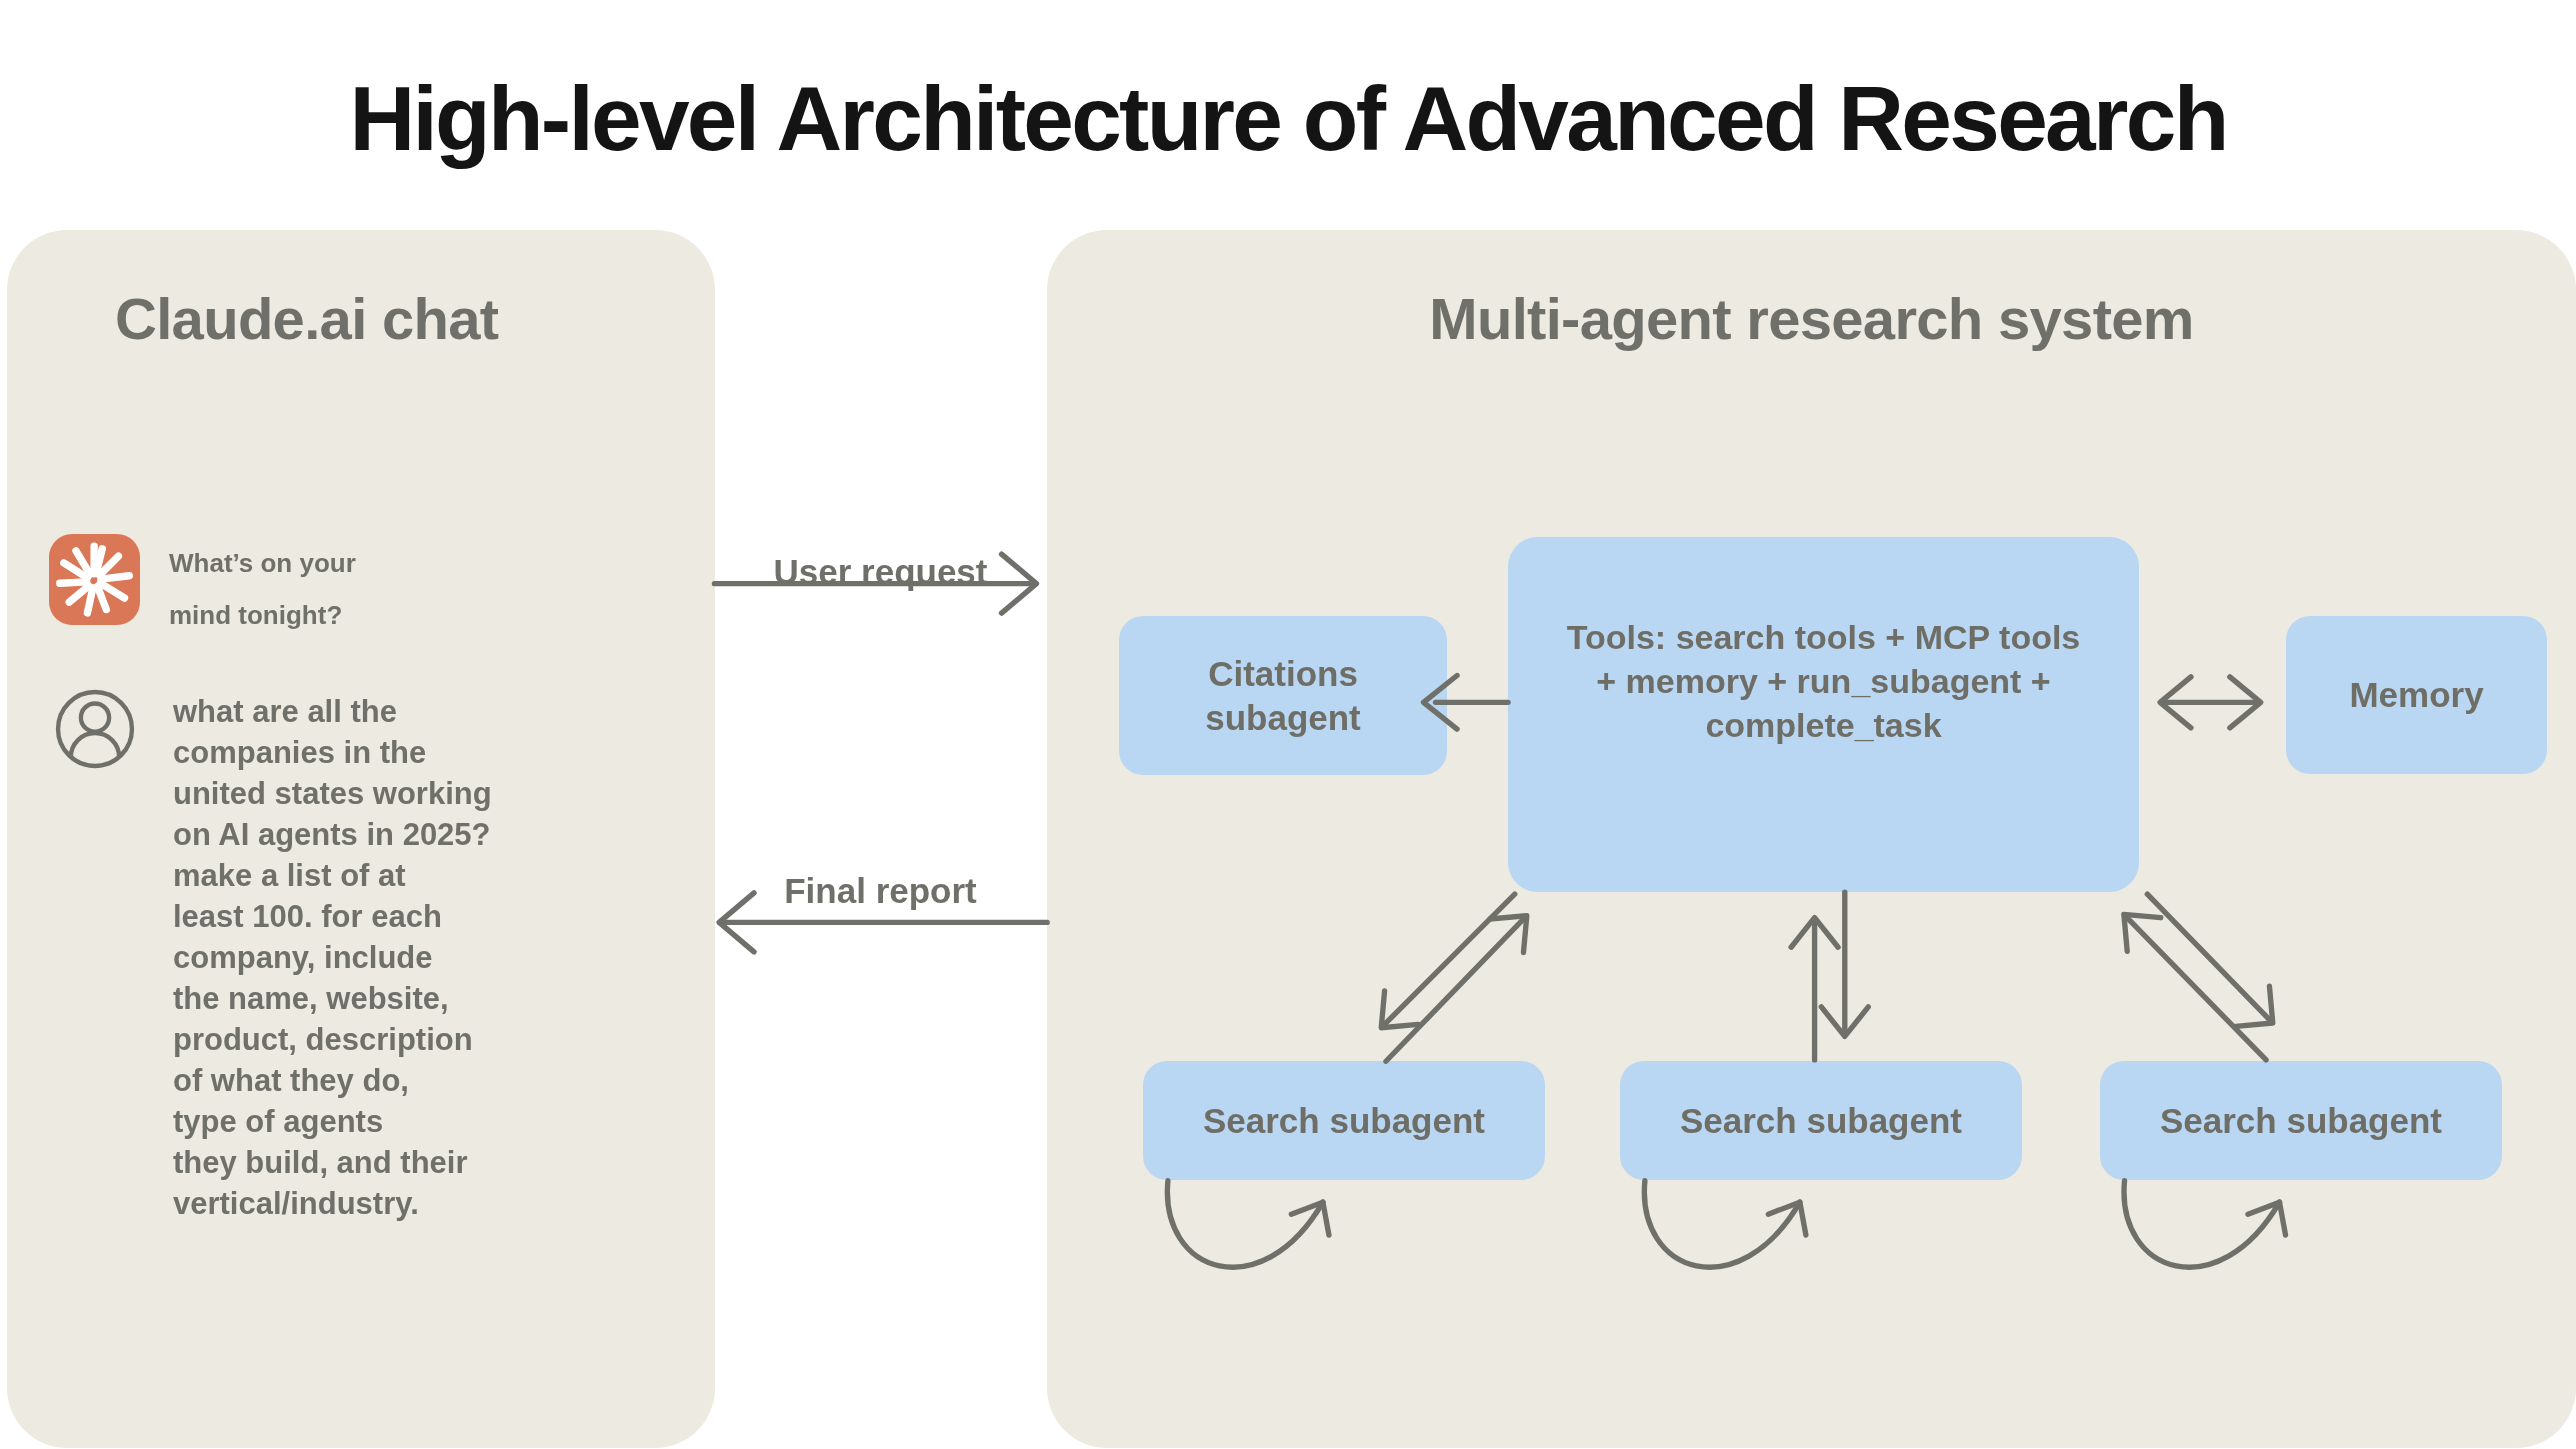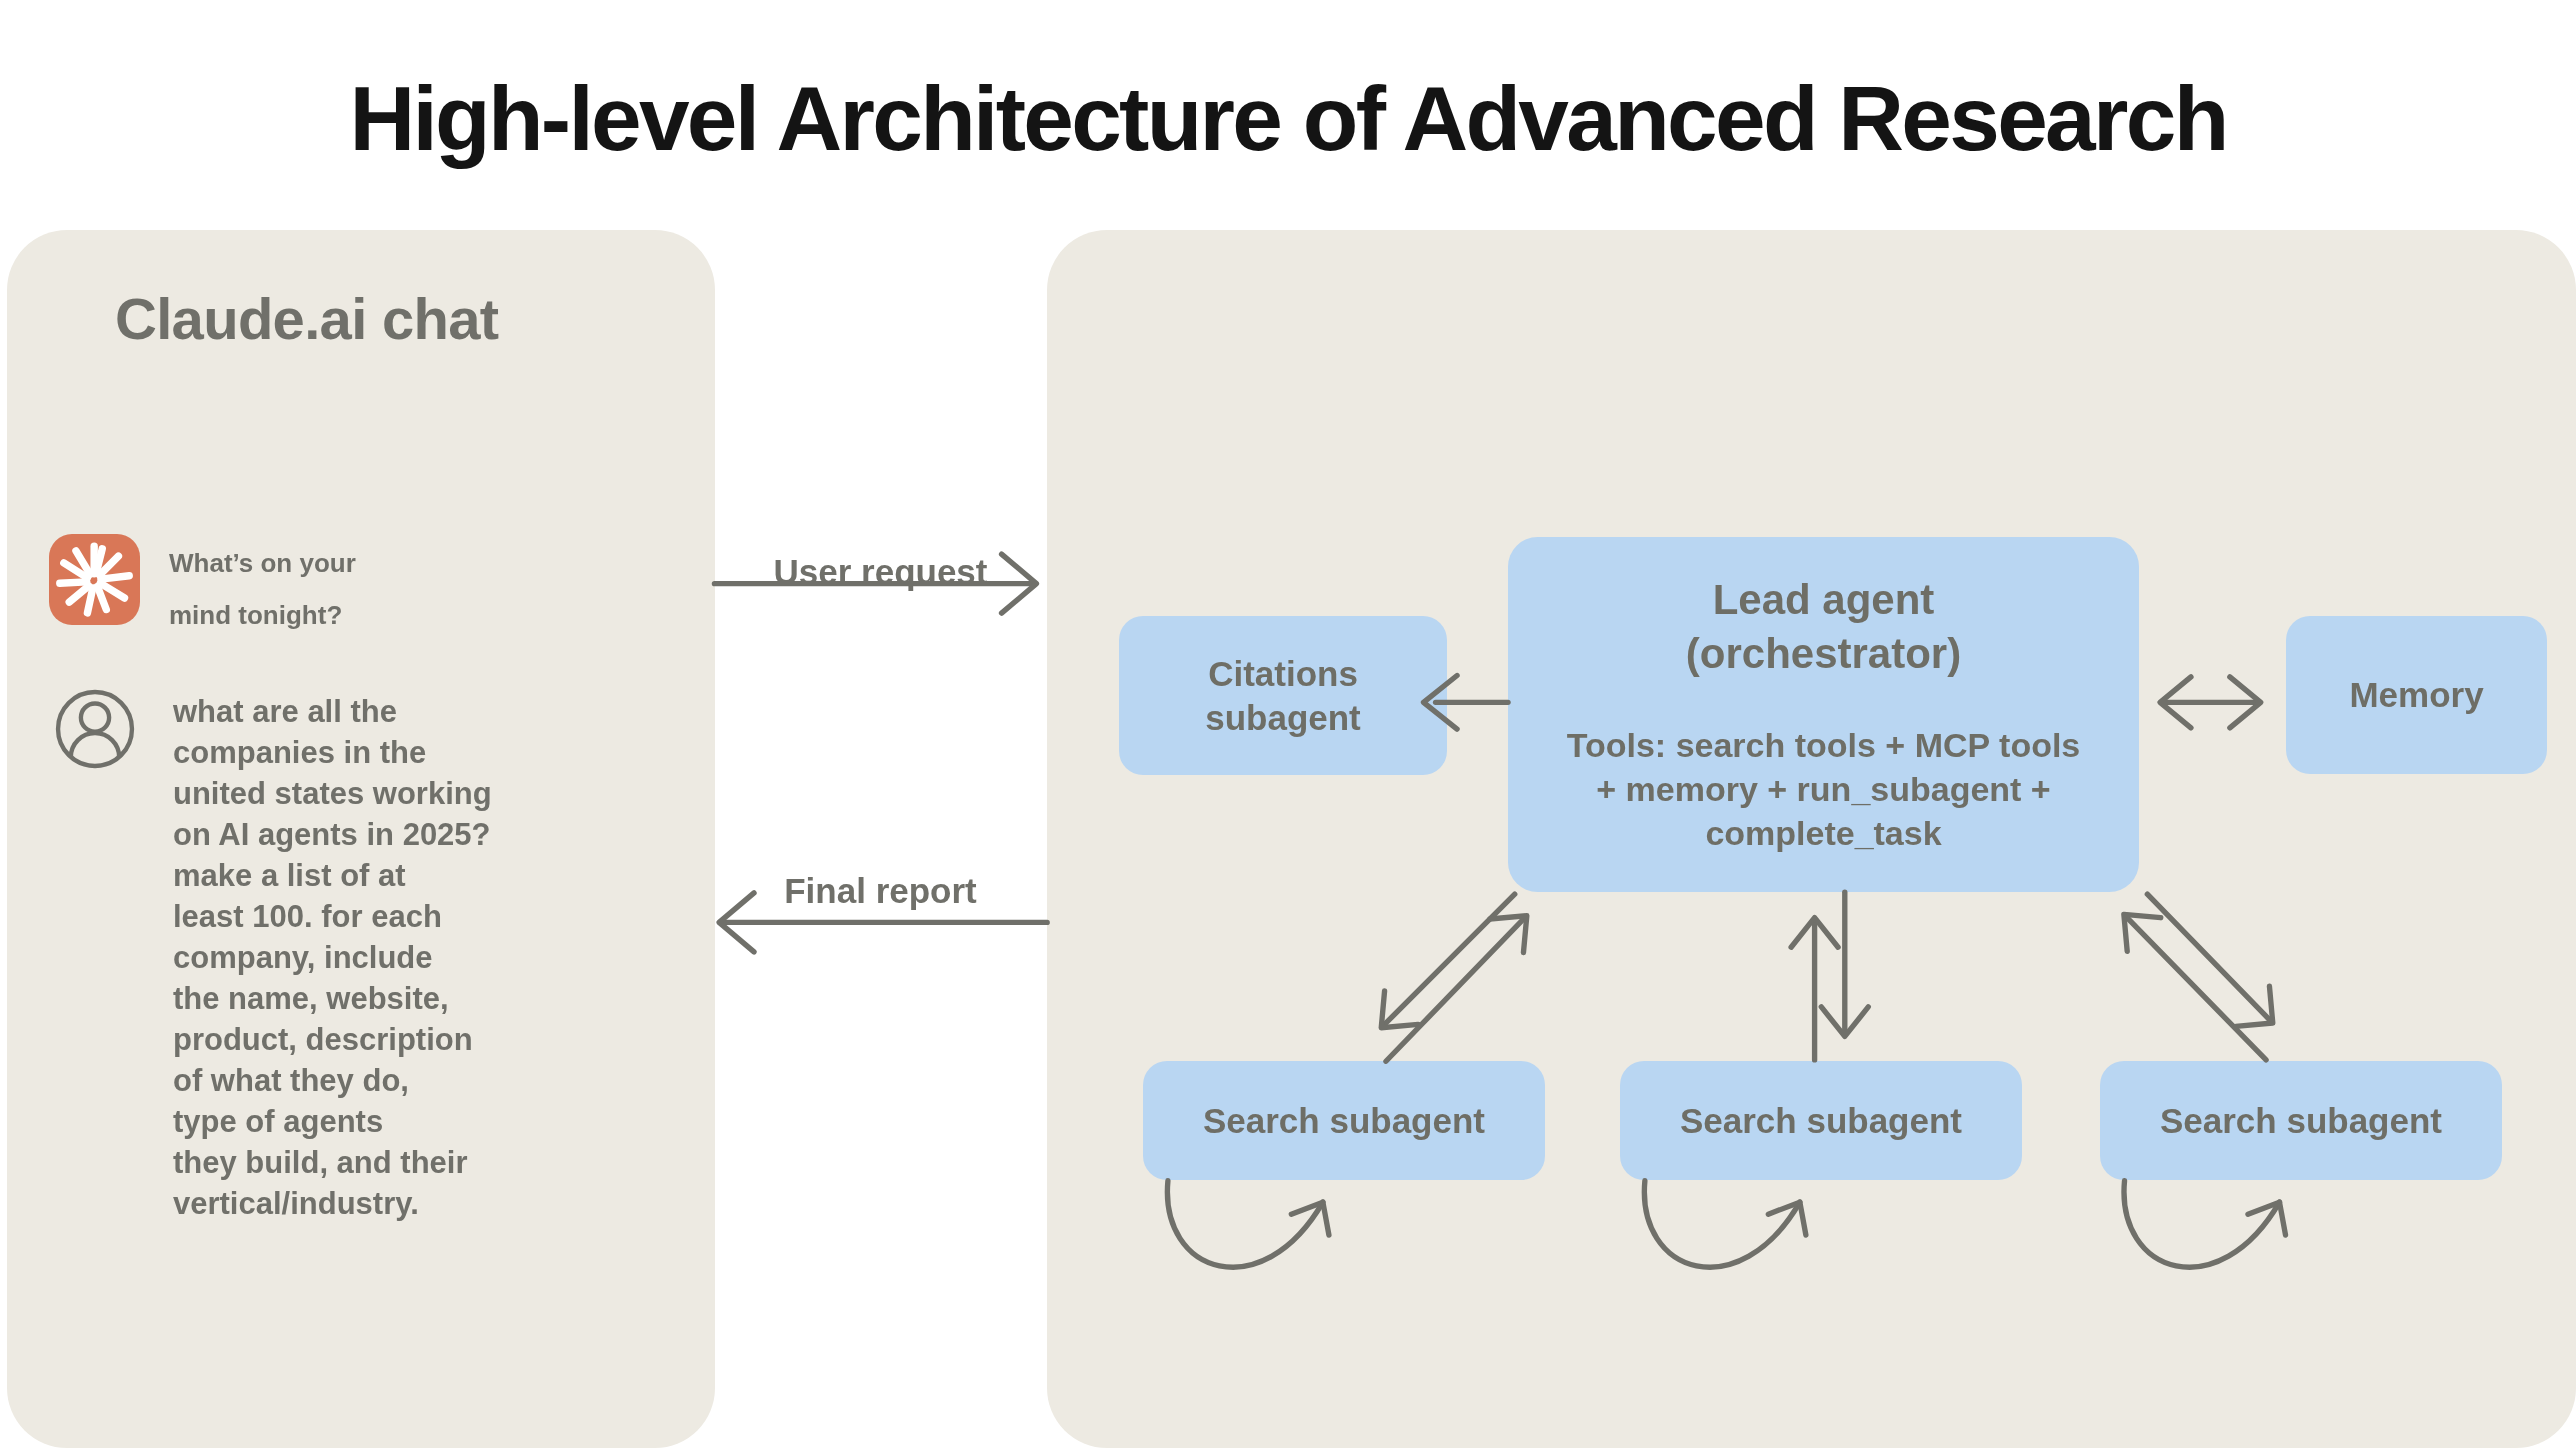--- a/index.html
+++ b/index.html
@@ -98,24 +98,23 @@
 the name, website,
 product, description
 of what they do,
 type of agents
 they build, and their
 vertical/industry.</div>
 
   <div class="abs flow-label" style="left:714px;top:552px;">User request</div>
   <div class="abs flow-label" style="left:714px;top:871px;">Final report</div>
 
+  <div class="abs panel-heading" style="left:1047px;top:285px;width:1529px;text-align:center;">Multi-agent research system</div>
 
   <div class="bluebox lead-box" style="left:1508px;top:537px;width:631px;height:355px;">
-    <div class="lead-title">Lead agent
-(orchestrator)</div>
     <div class="lead-tools">Tools: search tools + MCP tools
 + memory + run_subagent +
 complete_task</div>
   </div>
 
   <div class="bluebox" style="left:1119px;top:616px;width:328px;height:159px;">
     <div class="box-label">Citations
 subagent</div>
   </div>
 

